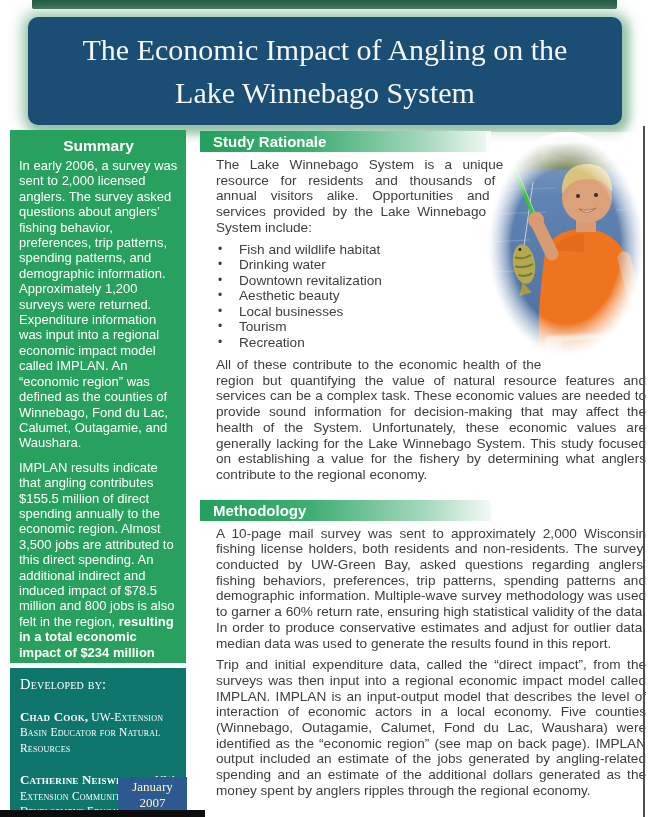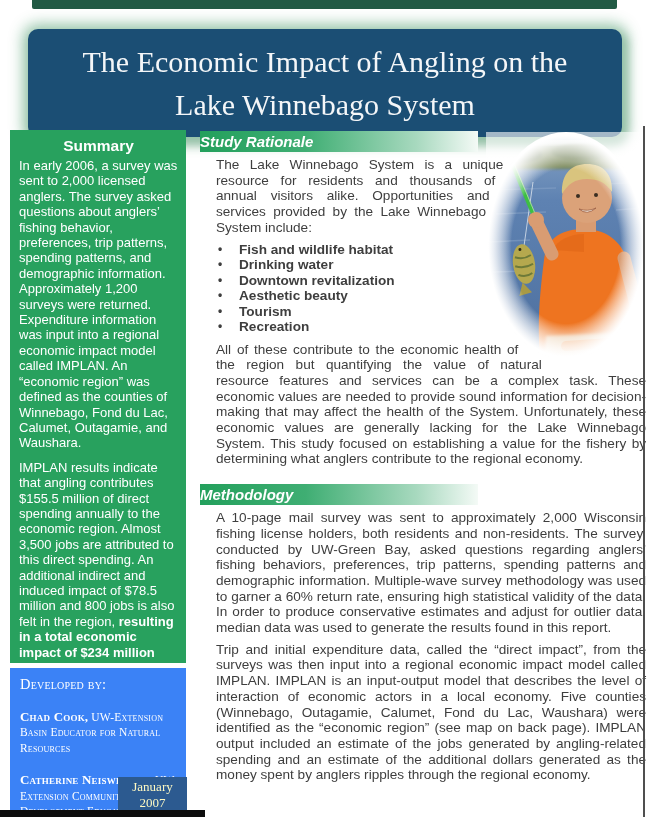--- a/index.html
+++ b/index.html
@@ -7,38 +7,38 @@
     position:relative;width:650px;height:817px;background:#ffffff;
     font-family:"Liberation Sans",sans-serif;overflow:hidden;margin:0 auto;
   }
   
   .top-strip{position:absolute;left:32px;top:0;width:585px;height:9px;background:#215a44;border-radius:0 0 2px 2px;}
   
   .title-box{
     position:absolute;left:28px;top:17px;width:594px;height:108px;
     background:#1b4e74;border-radius:10px;
     box-shadow:0 0 14px 6px rgba(150,198,170,.85), 3px 5px 10px 2px rgba(120,170,140,.8);
-    display:flex;flex-direction:column;justify-content:center;align-items:center;margin-top:12px;
+    display:flex;flex-direction:column;justify-content:center;align-items:center;
   }
   .title-box .t{
     color:#f4f6f8;font-family:"Liberation Serif",serif;font-size:30px;line-height:43px;
     text-align:center;white-space:nowrap;
   }
   
   .sidebar{
     position:absolute;left:10px;top:130px;width:176px;height:533px;
     background:#28a15e;color:#ffffff;box-sizing:border-box;padding:7px 8px 0 9px;
   }
   .sidebar h2{margin:0 0 3px 0;font-size:15.5px;text-align:center;font-weight:bold;}
   .sidebar p{margin:0 0 9px 0;font-size:13px;line-height:15.4px;}
   .sidebar .bold{font-weight:bold;}
   
   .credits{
     position:absolute;left:10px;top:668px;width:176px;height:149px;
-    background:#3b82f6;color:#ffffff;box-sizing:border-box;padding:9px 8px 0 10px;
+    background:#0f766e;color:#ffffff;box-sizing:border-box;padding:9px 8px 0 10px;
     font-family:"Liberation Serif",serif;
   }
   .credits .label{font-size:14.5px;margin:0 0 4px 0;}
   .credits p{margin:16px 0 6px 0;font-variant:small-caps;font-size:11.5px;line-height:15.5px;letter-spacing:.2px;}
   .credits .nm{font-weight:bold;font-size:13px;}
   .date-box{
     position:absolute;left:118px;top:777px;width:69px;height:35px;background:#2c5a90;
     color:#fef9c3;font-family:"Liberation Serif",serif;font-size:13px;line-height:16px;
     text-align:center;box-sizing:border-box;padding-top:2px;
   }
@@ -57,27 +57,27 @@
   .logo-word::first-letter{color:#1a63a8;font-size:29px;}
   .logo-bar{position:absolute;left:0;top:810px;width:205px;height:7px;background:#0d0d0d;}
   
   .main{position:absolute;left:200px;top:131px;width:446px;color:#3e3e3e;}
   .photo-wrap{
     float:right;width:160px;height:228px;margin:1px 0 4px 4px;
     shape-outside:ellipse(49% 49% at 50% 50%);
   }
   .photo-wrap svg{display:block;width:160px;height:228px;}
   .bar{
-    width:278px;height:21px;margin:0 0 5px 0;padding-left:0;
+    width:278px;height:21px;margin:0 0 5px 0;padding-left:13px;
     background:linear-gradient(90deg,#23a05c 0%,#3fae73 38%,#a8d9bf 78%,#f4faf6 100%);
-    color:#ffffff;font-weight:bold;font-size:15px;line-height:21px;font-style:italic;
+    color:#ffffff;font-weight:bold;font-size:15px;line-height:21px;
   }
   .bar.m{margin-top:17px;}
   .main p{margin:0 0 6px 16px;font-size:13.6px;line-height:15.7px;text-align:justify;}
-  .main ul{margin:3px 0 7px 0;padding-left:18px;list-style:none;font-weight:bold;}
+  .main ul{margin:3px 0 7px 0;padding-left:18px;list-style:none;}
   .main li{position:relative;padding-left:21px;font-size:13.6px;line-height:15.5px;}
   .main li::before{content:"\2022";position:absolute;left:0;top:0;font-size:12px;}
   .right-border{position:absolute;left:643px;top:126px;width:2px;height:691px;background:#4f4f4f;}
 </style>
 </head>
 <body>
 
 <div class="page">
 
   <div class="top-strip"></div>
@@ -179,20 +179,21 @@
       </svg>
     </div>
 
     <div class="bar">Study Rationale</div>
     <p>The Lake Winnebago System is a unique resource for residents and thousands of annual visitors alike. Opportunities and services provided by the Lake Winnebago System include:</p>
     <ul>
       <li>Fish and wildlife habitat</li>
       <li>Drinking water</li>
       <li>Downtown revitalization</li>
       <li>Aesthetic beauty</li>
+      <li>Local businesses</li>
       <li>Tourism</li>
       <li>Recreation</li>
     </ul>
     <p>All of these contribute to the economic health of the region but quantifying the value of natural resource features and services can be a complex task. These economic values are needed to provide sound information for decision-making that may affect the health of the System. Unfortunately, these economic values are generally lacking for the Lake Winnebago System. This study focused on establishing a value for the fishery by determining what anglers contribute to the regional economy.</p>
 
     <div class="bar m">Methodology</div>
     <p>A 10-page mail survey was sent to approximately 2,000 Wisconsin fishing license holders, both residents and non-residents.  The survey, conducted by UW-Green Bay, asked questions regarding anglers’ fishing behaviors, preferences, trip patterns, spending patterns and demographic information. Multiple-wave survey methodology was used to garner a 60% return rate, ensuring high statistical validity of the data.  In order to produce conservative estimates and adjust for outlier data, median data was used to generate the results found in this report.</p>
     <p>Trip and initial expenditure data, called the “direct impact”, from the surveys was then input into a regional economic impact model called IMPLAN. IMPLAN is an input-output model that describes the level of interaction of economic actors in a local economy.  Five counties (Winnebago, Outagamie, Calumet, Fond du Lac, Waushara) were identified as the “economic region” (see map on back page). IMPLAN output included an estimate of the jobs generated by angling-related spending and an estimate of the additional dollars generated as the money spent by anglers ripples through the regional economy.</p>
   </div>
 

